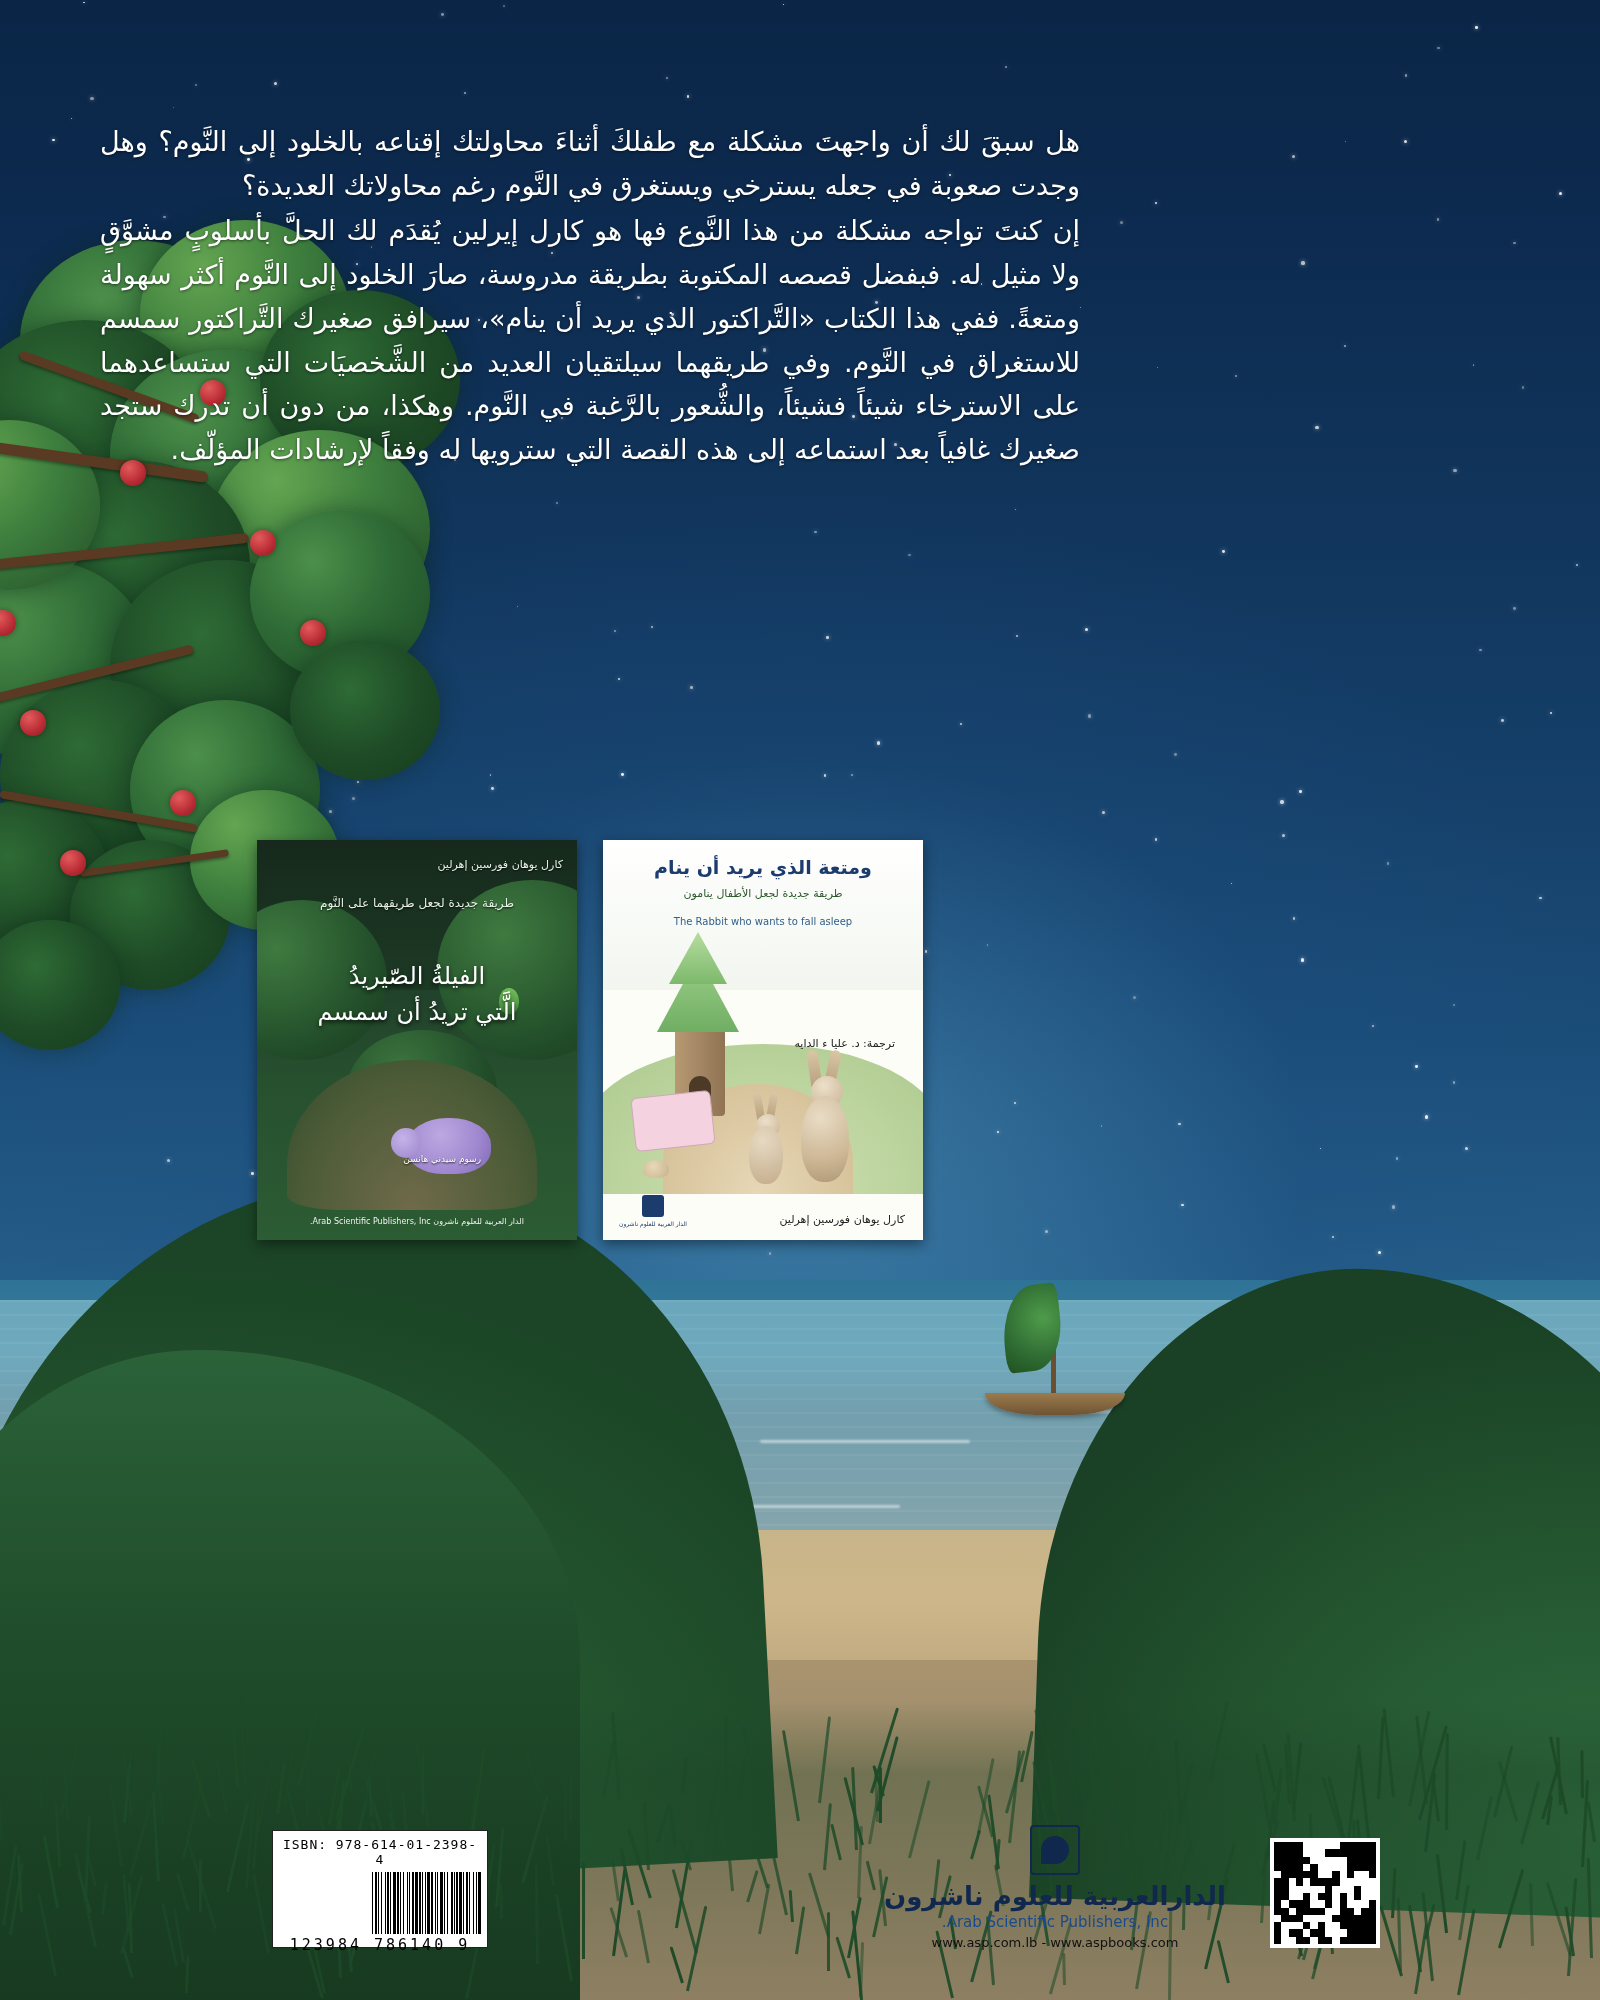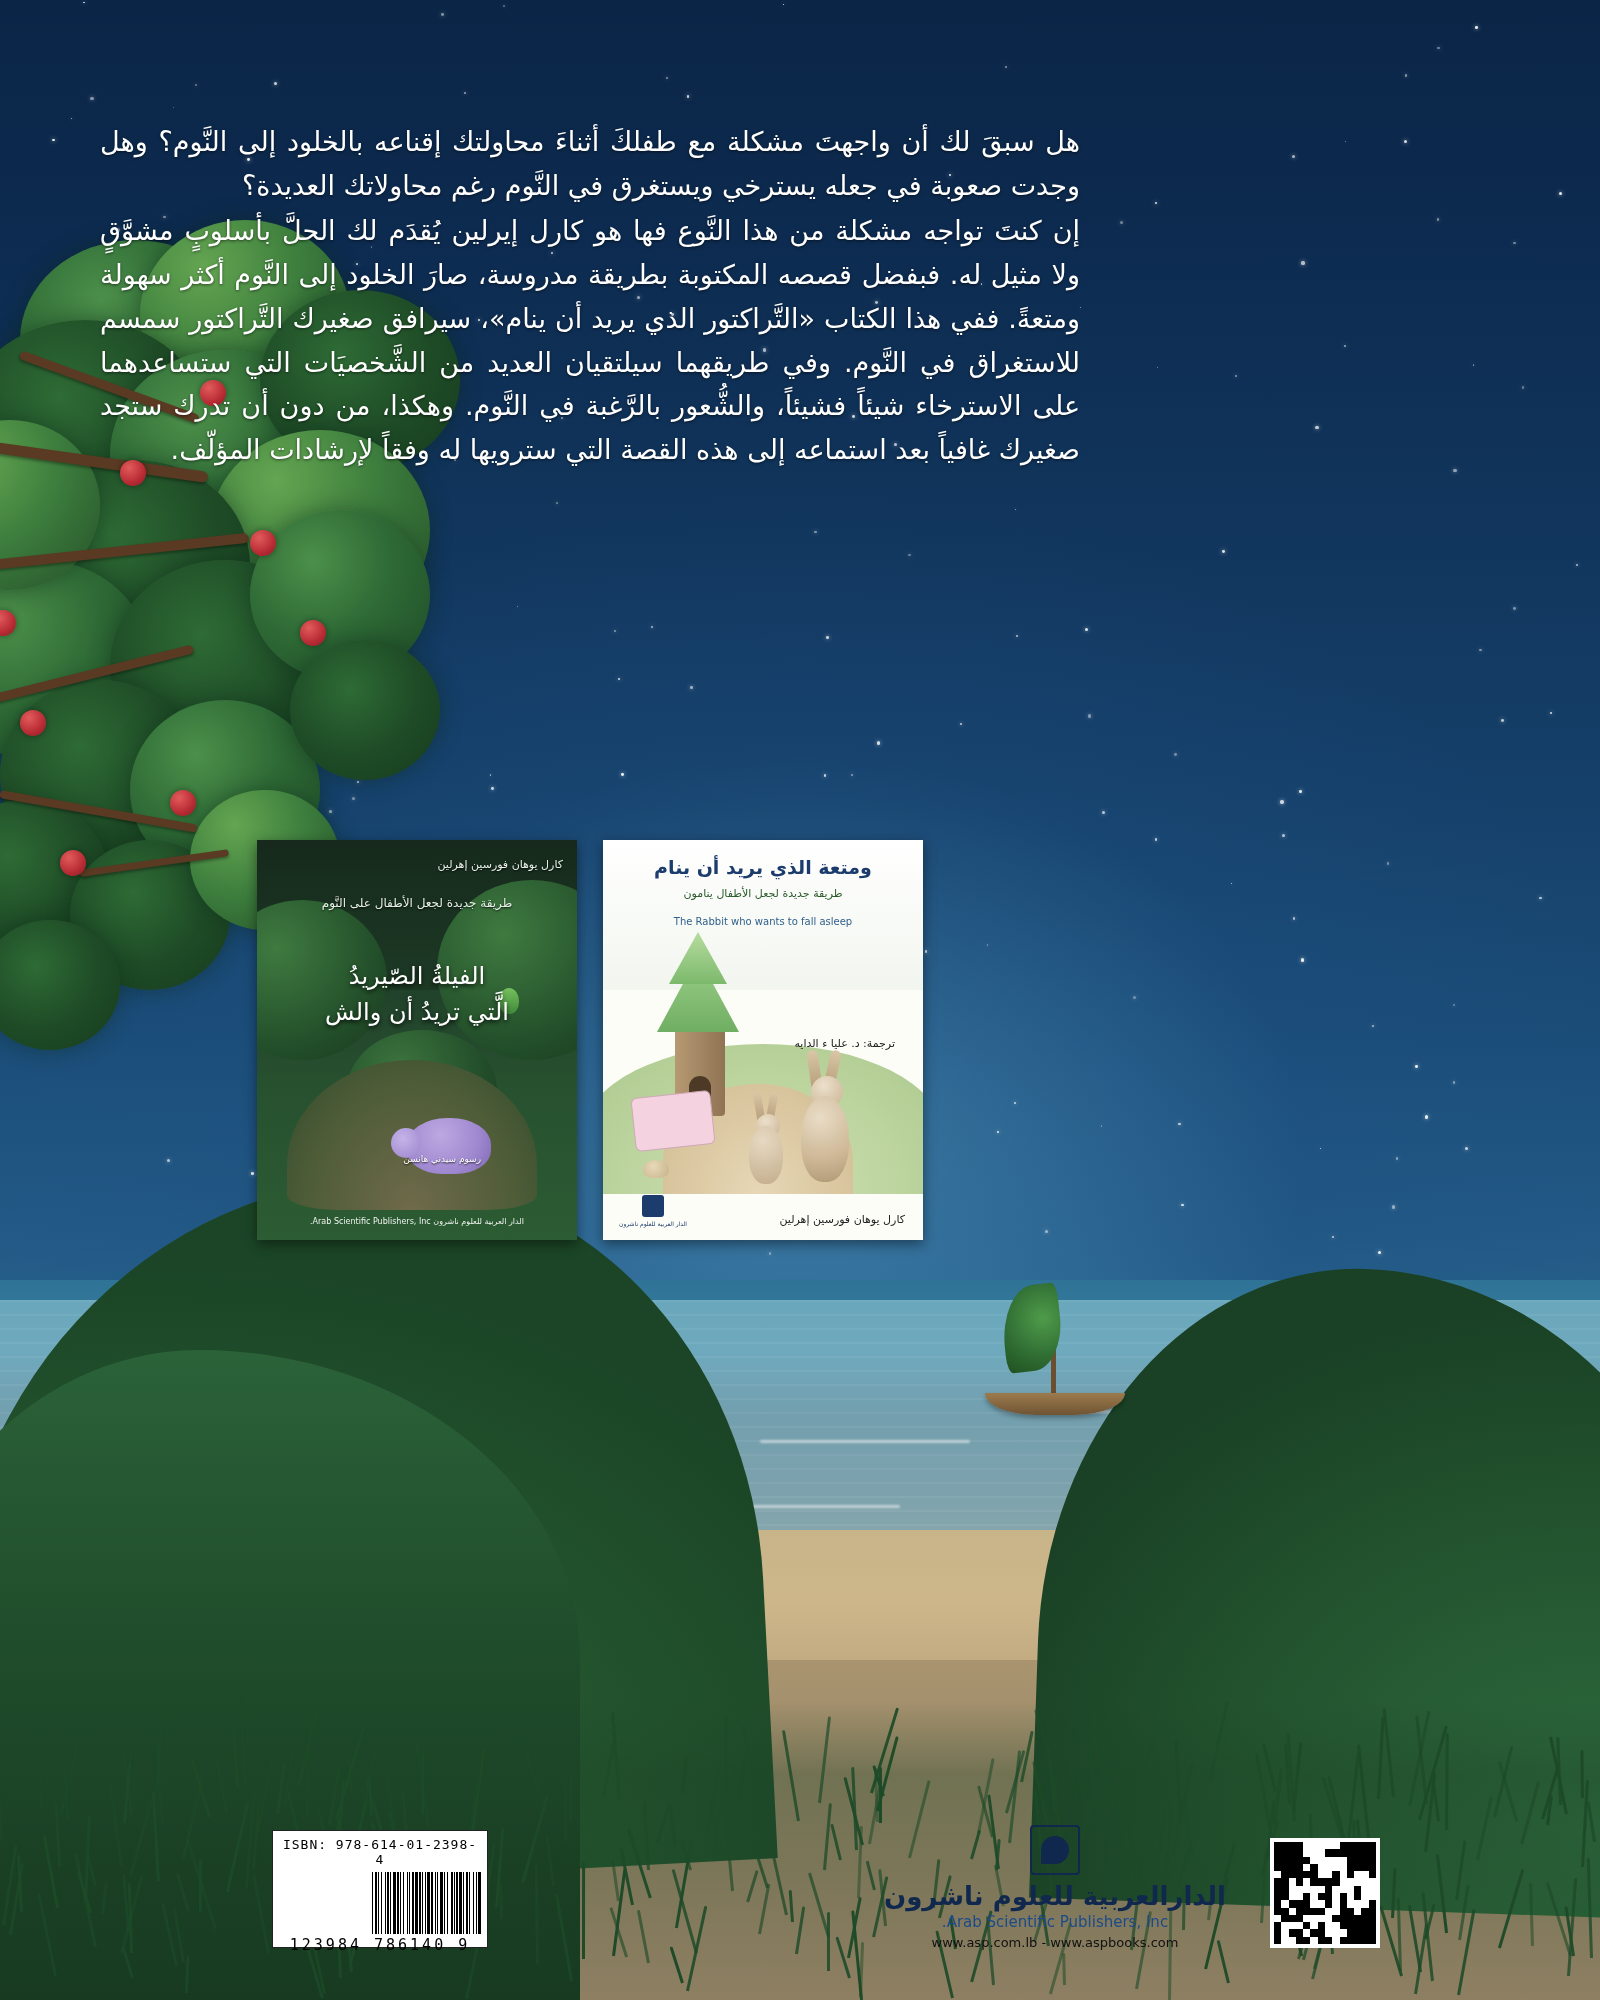--- a/index.html
+++ b/index.html
@@ -1030,24 +1030,24 @@
 
     <div class="thumb t1">
       <div class="t-top"></div>
       <div class="tree-s" style="left:-40px; top:60px; width:170px; height:160px;"></div>
       <div class="tree-s" style="right:-50px; top:40px; width:190px; height:180px;"></div>
       <div class="tree-s" style="left:90px; top:190px; width:150px; height:120px; opacity:0.85;"></div>
       <div class="path"></div>
       <div class="bird"></div>
       <div class="eleph"></div>
       <div class="t-author">كارل يوهان فورسين إهرلين</div>
-      <div class="t-sub">طريقة جديدة لجعل الأطفال على النَّوم</div>
+      <div class="t-sub">طريقة جديدة لجعل طريقهما على النَّوم</div>
       <div class="t-title">
         <div>الفيلةُ الصّيريدُ</div>
-        <div>الَّتي تريدُ أن والش</div>
+        <div>الَّتي تريدُ أن سمسم</div>
       </div>
       <div class="t-illus">رسوم
 سيدني هانسن</div>
       <div class="t-pub">الدار العربية للعلوم ناشرون
 Arab Scientific Publishers, Inc.</div>
     </div>
 
     <div class="thumb t2">
       <div class="sky-s"></div>
       <div class="hill-s"></div>

